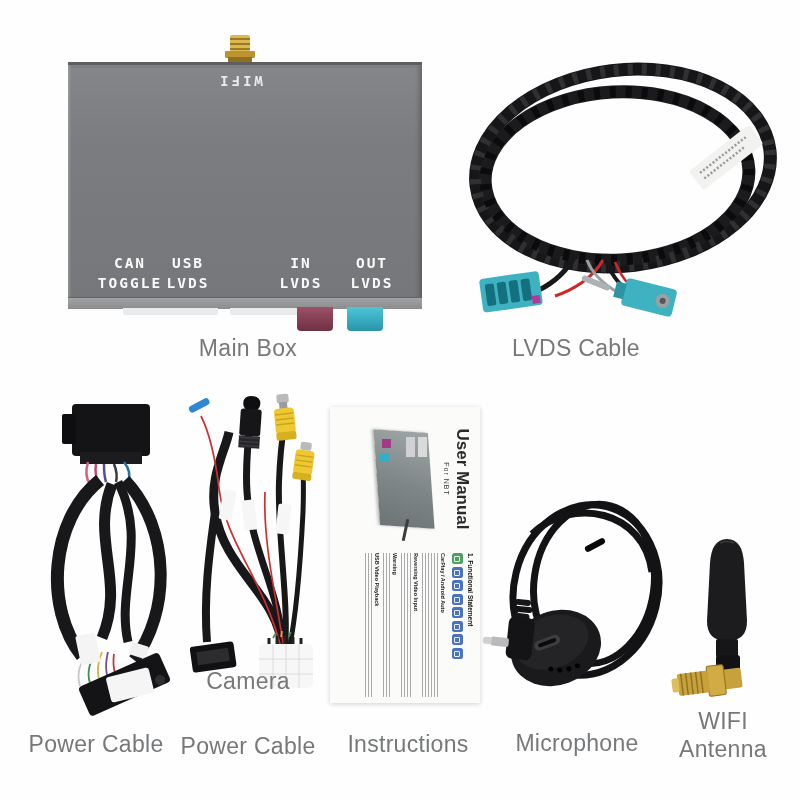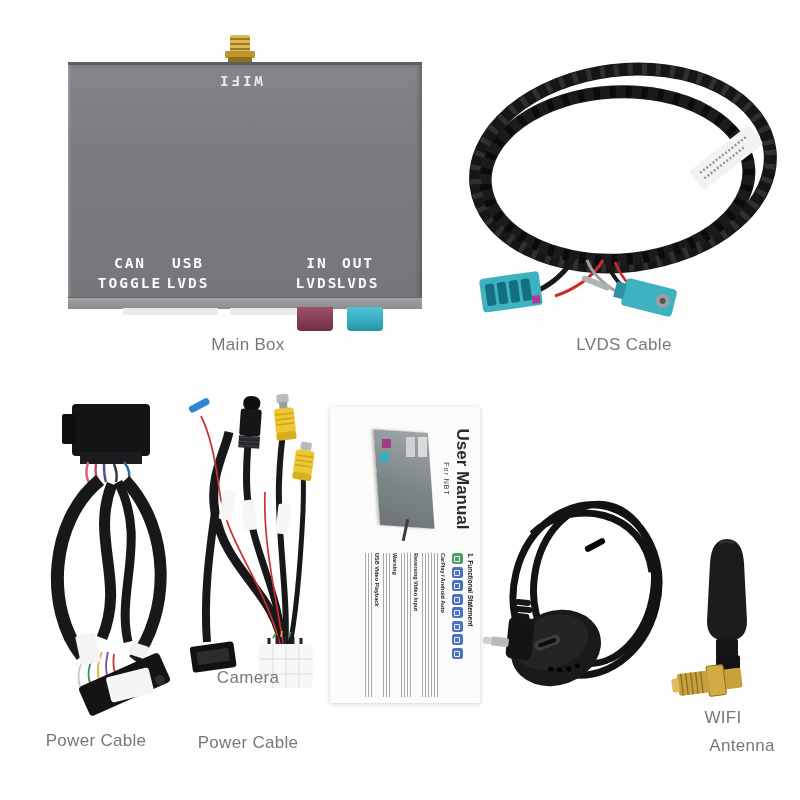--- a/index.html
+++ b/index.html
@@ -1,19 +1,19 @@
 <!DOCTYPE html>
 <html><head>
 <meta charset="utf-8">
 <style>
   html,body{margin:0;padding:0;}
   body{font-family:"Liberation Sans", sans-serif; background:#ffffff;}
   #canvas{position:relative;width:800px;height:800px;background:#fefefe;overflow:hidden;}
 
-  .caption{position:absolute;transform:translateX(-50%);font-size:17px;color:#76787a;
+  .caption{position:absolute;transform:translateX(-50%);font-size:23px;color:#76787a;
            white-space:nowrap;letter-spacing:.3px;}
 
   
   .mainbox{position:absolute;left:68px;top:35px;width:354px;height:300px;}
   .sma{position:absolute;left:157px;top:0;width:30px;height:28px;}
   .sma .thread{position:absolute;left:5px;top:0;width:20px;height:17px;border-radius:2px;
        background:repeating-linear-gradient(180deg,#dcb851 0 3px,#9c7a24 3px 5px);}
   .sma .nut{position:absolute;left:0;top:16px;width:30px;height:7px;background:#bb943а;
        background:#bb9432;border-radius:1px;}
   .sma .base{position:absolute;left:3px;top:22px;width:24px;height:6px;background:#8f7020;}
@@ -80,25 +80,25 @@
     <div class="boxface">
       <div class="wifi-label">WIFI</div>
       <div class="port" style="left:62px">
         <span>CAN</span><br>
         <span>TOGGLE</span>
       </div>
       <div class="port" style="left:120px">
         <span>USB</span><br>
         <span>LVDS</span>
       </div>
-      <div class="port" style="left:249px">
+      <div class="port" style="left:233px">
         <span>IN</span><br>
         <span>LVDS</span>
       </div>
-      <div class="port" style="left:290px">
+      <div class="port" style="left:304px">
         <span>OUT</span><br>
         <span>LVDS</span>
       </div>
     </div>
     <div class="boxstrip"></div>
     <div class="tab" style="left:55px;width:95px"></div>
     <div class="tab" style="left:162px;width:75px"></div>
     <div class="conn maroon"></div>
     <div class="conn teal"></div>
   </div>
@@ -131,21 +131,21 @@
       <rect x="76" y="250" width="8" height="8" fill="#b03a9a"></rect>
     </g>
     <g transform="rotate(14 196 250)">
       <rect x="168" y="236" width="52" height="28" rx="4" fill="#3fb2c2"></rect>
       <circle cx="208" cy="250" r="7" fill="#9aa0a3"></circle>
       <circle cx="208" cy="250" r="3" fill="#55575a"></circle>
       <rect x="159" y="242" width="10" height="16" fill="#2e93a3"></rect>
     </g>
     <rect x="126" y="232" width="30" height="6" rx="3" fill="#aeb2b4" transform="rotate(22 141 235)"></rect>
   </svg>
-  <div class="caption" style="left:624px;top:335px">LVDS Cable</div>
+  <div class="caption" style="left:576px;top:335px">LVDS Cable</div>
 
   <svg style="left:30px;top:398px" width="155" height="305" viewBox="0 0 155 305">
     <g>
       <rect x="42" y="6" width="78" height="52" rx="4" fill="#141416"></rect>
       <rect x="32" y="16" width="14" height="30" rx="2" fill="#0e0e10"></rect>
       <rect x="50" y="54" width="62" height="12" fill="#1c1c1e"></rect>
     </g>
     <g stroke-width="2.5" fill="none">
       <path d="M58,64 q-4,14 2,22" stroke="#d4607a"></path>
       <path d="M66,66 q-2,12 4,20" stroke="#c24b66"></path>
@@ -264,20 +264,21 @@
           <div class="h4">Warning</div>
           <div class="lines" style="height:7px"></div>
         </div>
         <div class="sec">
           <div class="h4">USB Video Playback</div>
           <div class="lines" style="height:7px"></div>
         </div>
       </div>
     </div>
   </div>
+  <div class="caption" style="left:408px;top:731px">Instructions</div>
 
   <svg style="left:492px;top:492px" width="170" height="215" viewBox="0 0 170 215">
     <g fill="none" stroke="#131315">
       <ellipse cx="102" cy="92" rx="60" ry="80" stroke-width="7" transform="rotate(8 102 92)"></ellipse>
       <ellipse cx="94" cy="98" rx="72" ry="86" stroke-width="7" transform="rotate(14 94 98)"></ellipse>
       <path d="M40,42 C 80,4 152,18 160,80" stroke-width="7"></path>
       <path d="M58,122 C 42,132 34,142 44,152" stroke-width="6"></path>
     </g>
     <rect x="92" y="50" width="22" height="6" rx="3" fill="#060608" transform="rotate(-28 103 53)"></rect>
     <g transform="translate(64,156) rotate(-20)">
@@ -292,32 +293,33 @@
     </g>
     <g transform="translate(16,138) rotate(6)">
       <rect x="4" y="-32" width="16" height="6" rx="3" fill="#161618"></rect>
       <rect x="2" y="-25" width="20" height="6" rx="3" fill="#131315"></rect>
       <rect x="4" y="-18" width="16" height="6" rx="3" fill="#161618"></rect>
       <rect x="0" y="-14" width="26" height="42" rx="6" fill="#141416"></rect>
       <rect x="-16" y="8" width="18" height="9" rx="2" fill="#b9babc"></rect>
       <rect x="-24" y="9" width="9" height="7" rx="3" fill="#d0d0d2"></rect>
     </g>
   </svg>
+  <div class="caption" style="left:577px;top:730px">Microphone</div>
 
   <svg style="left:672px;top:535px" width="112" height="170" viewBox="0 0 112 170">
     <g>
       <path d="M55,4 C 66,4 71,13 72,28 L75,86 C 75,100 68,106 55,106 C 42,106 35,100 35,86 L38,28 C 39,13 44,4 55,4 Z" fill="#1c1c1e"></path>
       <path d="M48,8 C 52,6 58,6 62,8" stroke="#343436" stroke-width="2" fill="none"></path>
       <rect x="44" y="104" width="22" height="18" rx="2" fill="#161618"></rect>
     </g>
     <rect x="44" y="120" width="24" height="16" rx="3" fill="#121214"></rect>
     <g transform="rotate(-7 40 148)">
       <rect x="52" y="136" width="18" height="20" rx="2" fill="#c7a23c"></rect>
       <rect x="36" y="131" width="17" height="30" rx="2" fill="#d2ab45" stroke="#8f7020" stroke-width="1"></rect>
       <rect x="6" y="135" width="31" height="22" rx="2" fill="#c7a23c"></rect>
       <path d="M10,135 v22 M15,135 v22 M20,135 v22 M25,135 v22 M30,135 v22" stroke="#8f7020" stroke-width="1.4" fill="none"></path>
       <rect x="0" y="139" width="7" height="14" rx="2" fill="#ddbd5e"></rect>
     </g>
   </svg>
   <div class="caption" style="left:723px;top:708px">WIFI</div>
-  <div class="caption" style="left:742px;top:736px">Antenna</div>
+  <div class="caption" style="left:723px;top:736px">Antenna</div>
 
 </div>
 
 </body></html>

